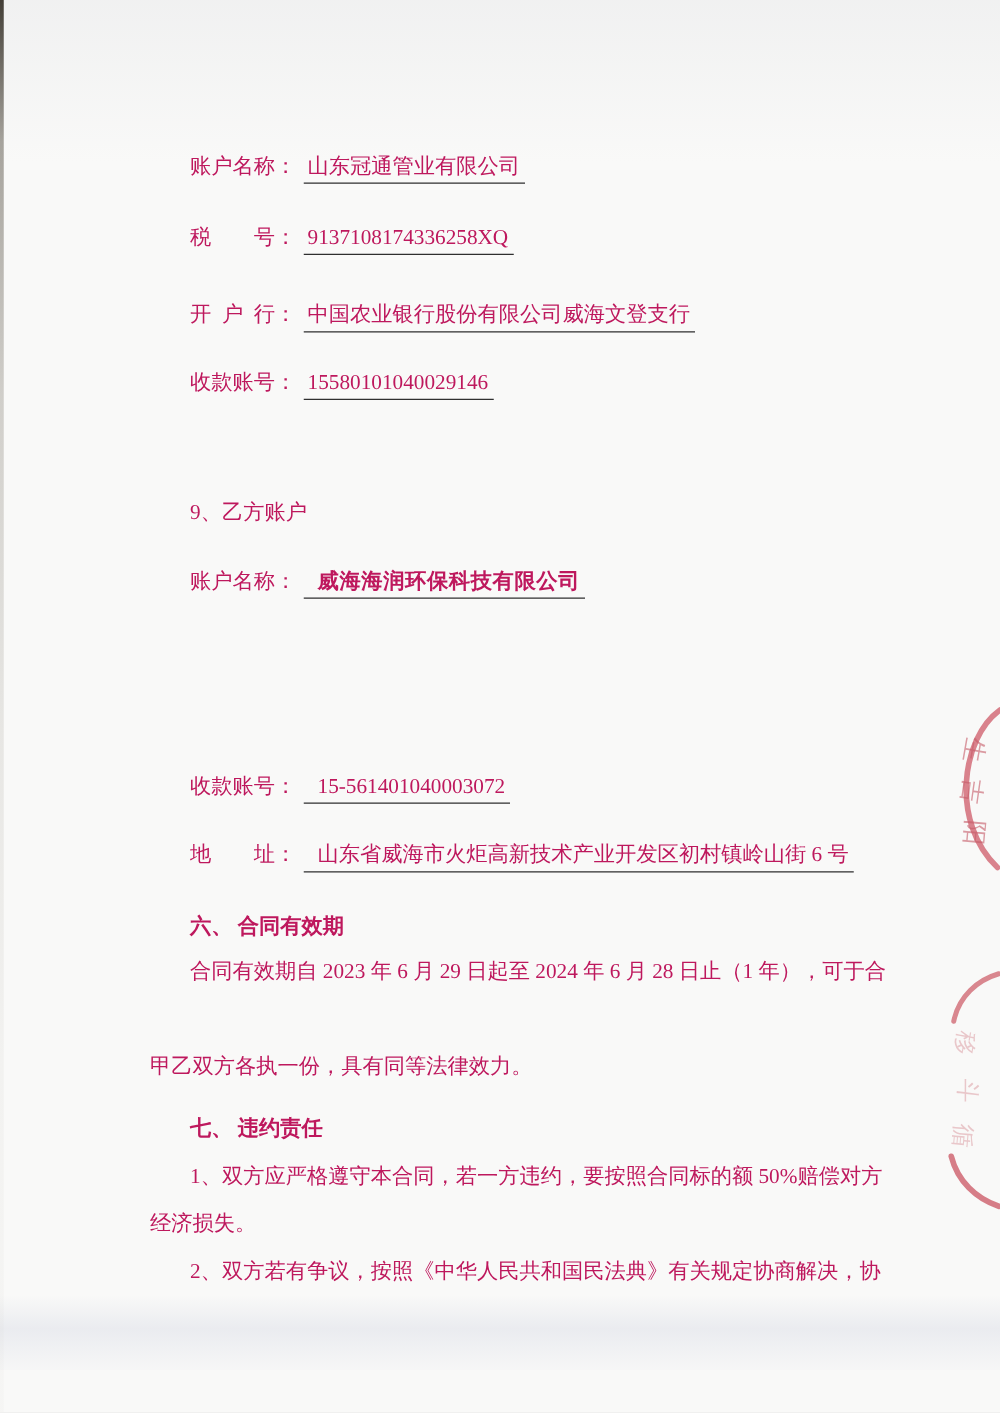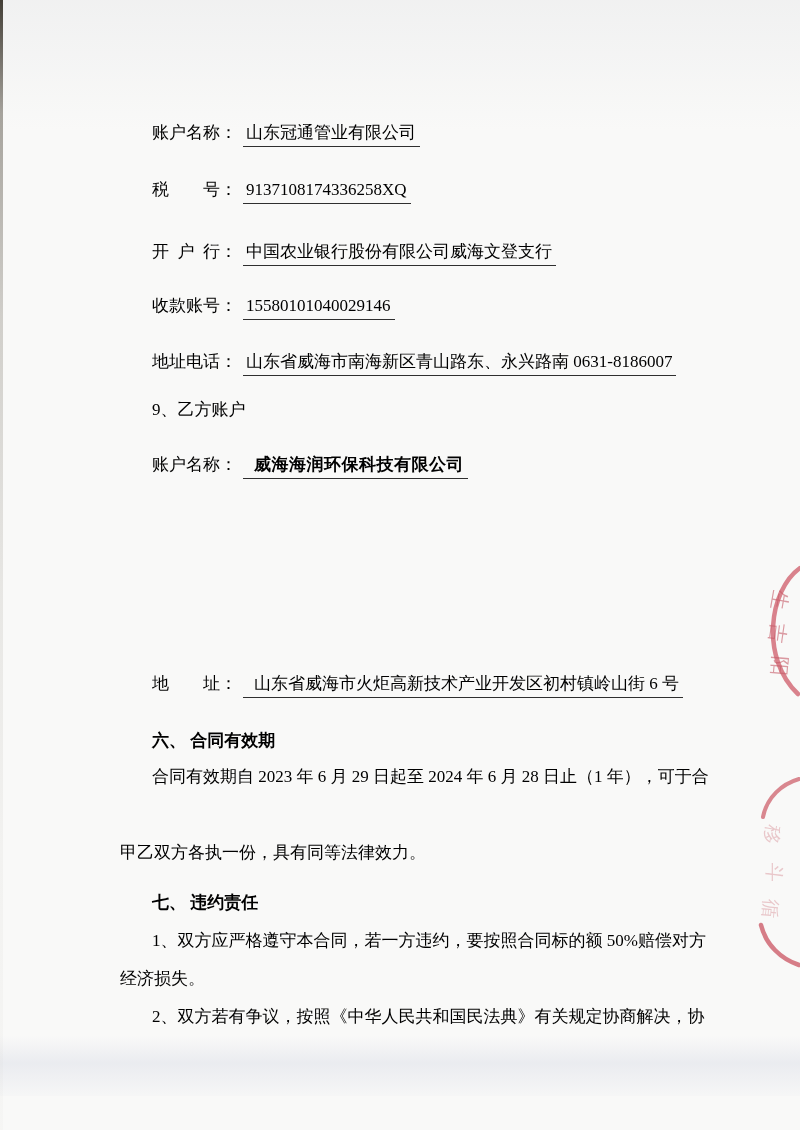--- a/index.html
+++ b/index.html
@@ -4,21 +4,21 @@
 <title>Scanned Contract Page</title>
 <style>
   html,body{margin:0;padding:0;background:#e9e9e9;}
   .page{
     position:relative;
     width:800px;height:1130px;
     margin:0 auto;
     background:#f9f9f8;
     overflow:hidden;
     font-family:"Liberation Serif","DejaVu Serif",serif;
-    color:#000000;
+    color:#be185d;
   }
   
   .band-top{position:absolute;left:0;top:0;width:100%;height:130px;
     background:linear-gradient(180deg,rgba(210,212,216,0.22),rgba(249,249,248,0));pointer-events:none;}
   .band-bottom{position:absolute;left:0;top:1036px;width:100%;height:60px;
     background:linear-gradient(180deg,rgba(216,219,229,0),rgba(210,214,226,0.38) 45%,rgba(226,228,235,0.12));pointer-events:none;}
   .edge{position:absolute;left:0;top:0;width:3px;height:100%;
     background:linear-gradient(180deg,rgba(48,43,34,0.9) 0%,rgba(84,78,66,0.5) 10%,rgba(122,116,104,0.32) 28%,rgba(160,156,146,0.2) 52%,rgba(192,190,183,0.12) 75%,rgba(208,206,200,0.08) 100%);}
   
   .line{position:absolute;left:152px;white-space:nowrap;font-size:17px;line-height:22px;}
@@ -47,28 +47,28 @@
   </div>
   <div class="line" style="top:179px">
     <span class="lbl">税号</span><span class="colon">：</span><span class="val u">9137108174336258XQ</span>
   </div>
   <div class="line" style="top:241px">
     <span class="lbl">开户行</span><span class="colon">：</span><span class="val u">中国农业银行股份有限公司威海文登支行</span>
   </div>
   <div class="line" style="top:295px">
     <span class="lbl">收款账号</span><span class="colon">：</span><span class="val u">15580101040029146</span>
   </div>
-  <div class="line" style="top:351px">
-    <span class="lbl">地址电话</span><span class="colon">：</span><span class="val u">山东省威海市南海新区青山路东、永兴路南 0631-8186007</span>
-  </div>
 
   <div class="line" style="top:399px">9、乙方账户</div>
 
   <div class="line" style="top:454px">
     <span class="lbl">账户名称</span><span class="colon">：</span><span class="val u lead vb">威海海润环保科技有限公司</span>
+  </div>
+  <div class="line" style="top:618px">
+    <span class="lbl">收款账号</span><span class="colon">：</span><span class="val u lead">15-561401040003072</span>
   </div>
   <div class="line" style="top:673px">
     <span class="lbl">地址</span><span class="colon">：</span><span class="val u lead">山东省威海市火炬高新技术产业开发区初村镇岭山街 6 号</span>
   </div>
 
   <div class="line h" style="top:730px">六、 合同有效期</div>
   <div class="line" style="top:766px">合同有效期自 2023 年 6 月 29 日起至 2024 年 6 月 28 日止（1 年），可于合</div>
   <div class="line wrap" style="top:842px">甲乙双方各执一份，具有同等法律效力。</div>
 
   <div class="line h" style="top:892px">七、 违约责任</div>

